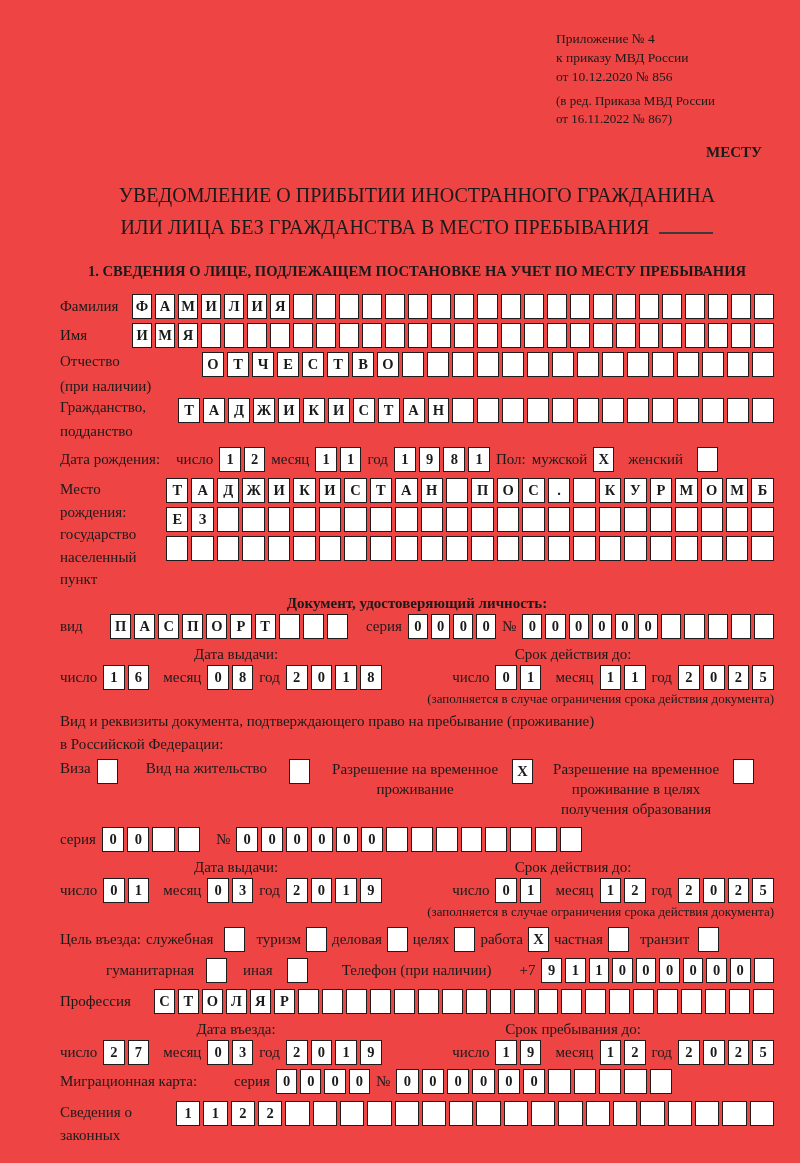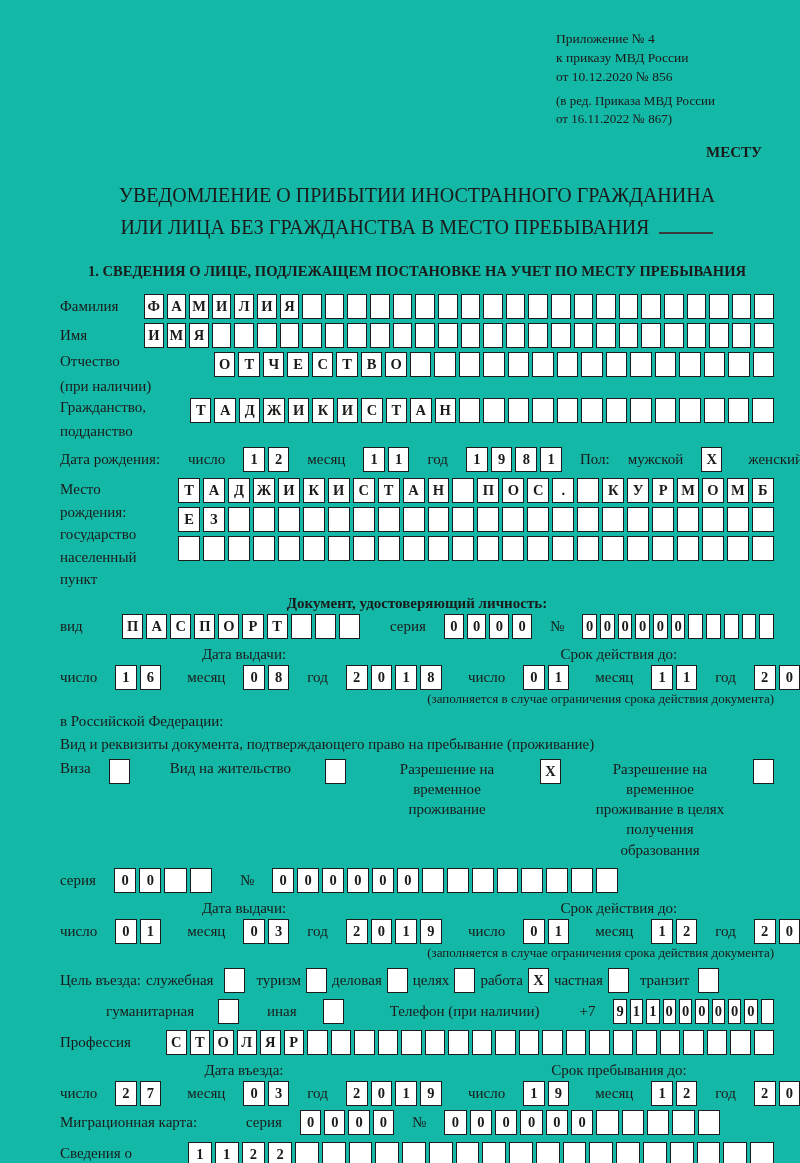--- a/index.html
+++ b/index.html
@@ -1,33 +1,33 @@
 <!DOCTYPE html>
 <html><head>
 <meta charset="utf-8">
 <style>
   html,body{margin:0;padding:0;background:#fff;}
   .page{
     position:relative;
     width:800px;height:1163px;
     box-sizing:border-box;
-    background:#14b8a6;
+    background:#ef4444;
     color:#1a1a1a;
     font-family:"Liberation Serif","DejaVu Serif",serif;
     padding:30px 26px 12px 60px;
     overflow:hidden;
   }
   .lbl{font-size:15px;line-height:1.25;white-space:nowrap;}
   .annex{margin-left:496px;font-size:13.5px;line-height:1.4;}
   .annex-sub{margin-top:5px;font-size:13px;line-height:1.4;}
   .forma{margin-top:16px;text-align:right;padding-right:12px;font-weight:bold;font-size:15px;}
   .title{margin-top:18px;text-align:center;font-weight:normal;font-size:20px;line-height:1.6;}
   .blank-line{display:inline-block;width:54px;height:14px;border-bottom:2px solid #3a3a3a;margin-left:10px;}
   .sec1{margin-top:20px;text-align:center;font-weight:bold;font-size:14.6px;}
-  .frow{display:flex;align-items:center;gap:18px;margin-top:4px;}
+  .frow{display:flex;align-items:center;gap:6px;margin-top:4px;}
   .boxrow{display:flex;gap:3px;align-items:center;}
   .boxrow .cb{flex:1;}
   .cb{
     box-sizing:border-box;height:25px;min-width:13px;
     border:1.6px solid #1c1c1c;background:#fff;
     display:flex;align-items:center;justify-content:center;
     font-size:14.5px;font-weight:600;
   }
   .ckb{
     box-sizing:border-box;flex:none;width:21px;height:25px;
@@ -401,22 +401,22 @@
             <span class="cb">2</span>
             <span class="cb">0</span>
             <span class="cb">2</span>
             <span class="cb">5</span>
           </div>
       </div>
     </div>
   </div>
   <div class="note">(заполняется в случае ограничения срока действия документа)</div>
 
+  <div class="plain">Вид и реквизиты документа, подтверждающего право на пребывание (проживание)</div>
   <div class="plain">в Российской Федерации:</div>
-  <div class="plain">Вид и реквизиты документа, подтверждающего право на пребывание (проживание)</div>
 
   <div class="frow" style="align-items:flex-start;margin-top:6px;">
     <span class="lbl">Виза</span>
     <span class="ckb"></span>
     <span class="lbl" style="margin-left:22px;">Вид на жительство</span>
     <span class="ckb" style="margin-left:16px;"></span>
     <div class="center-lbl" style="margin-left:16px;">
       <div>Разрешение на временное</div>
       <div>проживание</div>
     </div>

